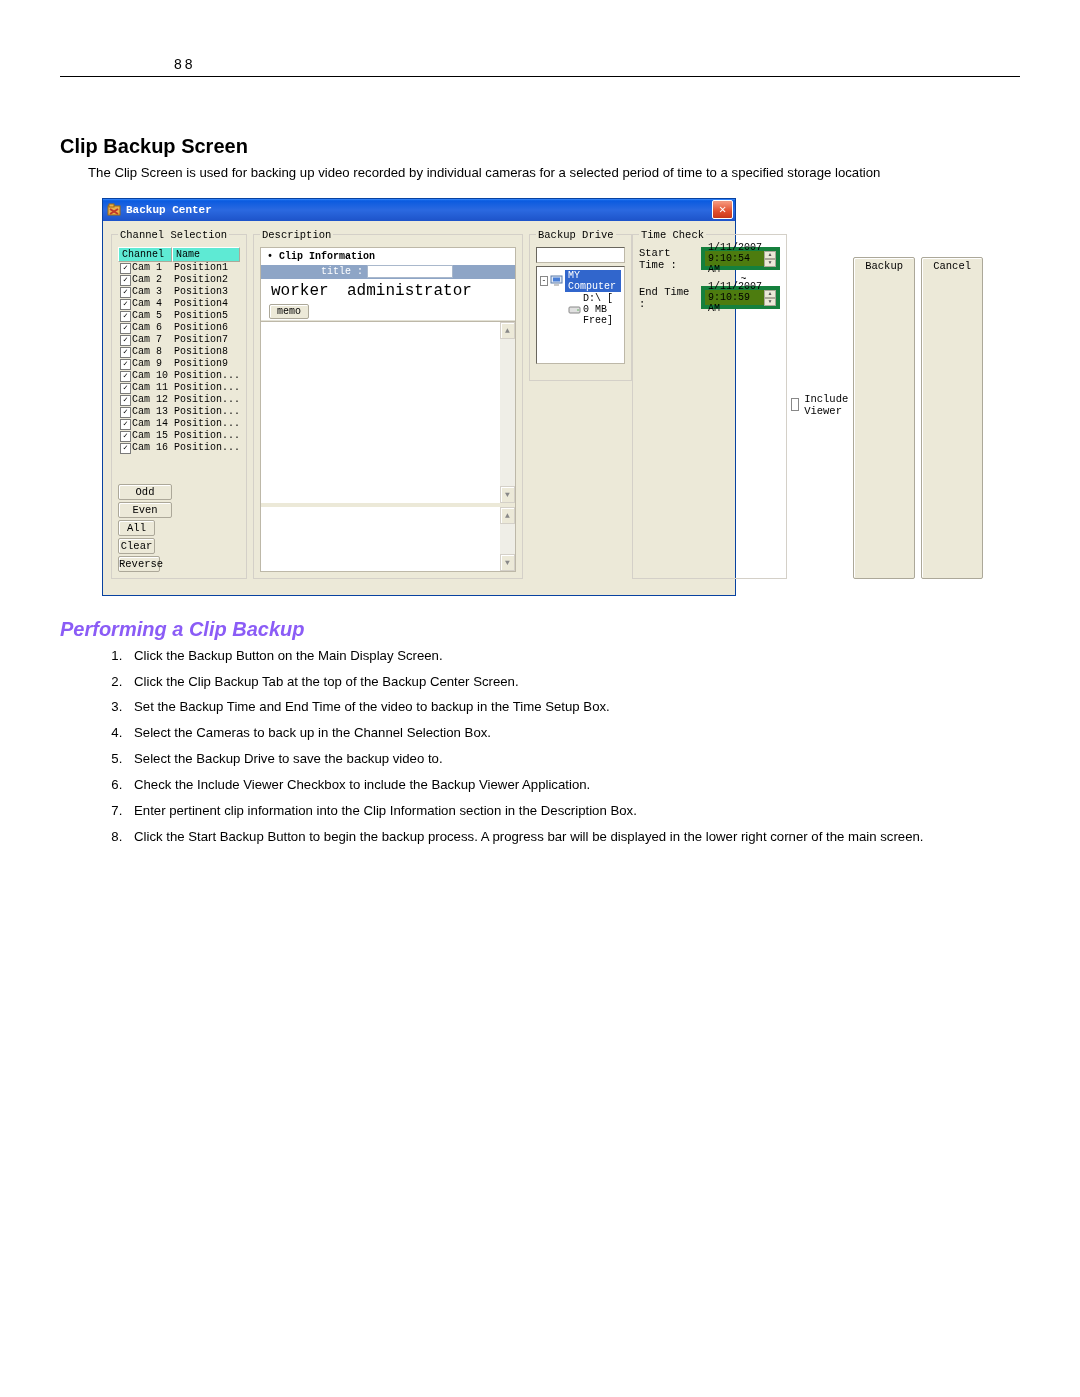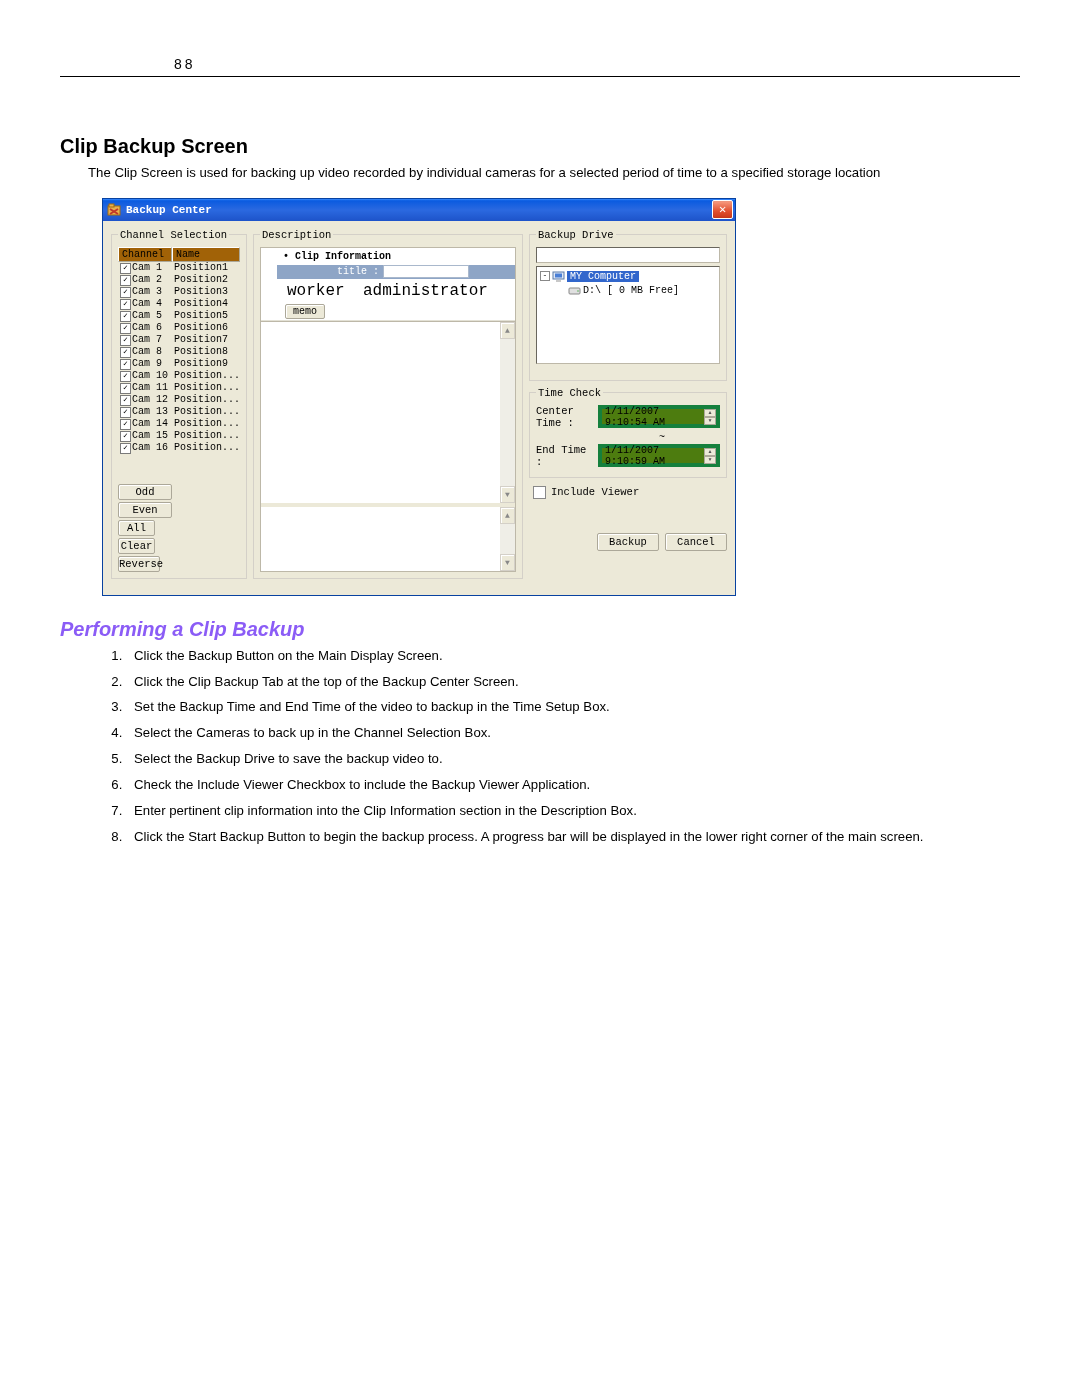--- a/index.html
+++ b/index.html
@@ -135,21 +135,21 @@
     font-size: 10.5px;
     padding: 0 2px;
   }
   
   .channel-box { width: 122px; display:flex; flex-direction:column; }
   .chan-head {
     display: flex;
     margin-bottom: 0;
   }
   .chan-head .cell {
-    background: #a16207;
+    background: #5eead4;
     border: 1px solid #fff;
     border-right-color:#aca899;
     border-bottom-color:#aca899;
     font-size: 10px;
     padding: 1px 3px;
   }
   .chan-head .cell:first-child { width: 46px; }
   .chan-head .cell:last-child { flex:1; }
   .chan-rows { flex:1; }
   .chan-row {
@@ -184,21 +184,21 @@
   
   .desc-box { flex: 1; display:flex; flex-direction:column; }
   .desc-inner {
     background: #fff;
     border: 1px solid #bdb8a8;
     flex: 1;
     position: relative;
     display:flex; flex-direction:column;
     overflow: hidden;
   }
-  .desc-section1 { border-bottom: 1px solid #e3e1d5; padding-left: 16px; }
+  .desc-section1 { border-bottom: 1px solid #e3e1d5; }
   .desc-clipinfo {
     font-size: 10px;
     font-weight: bold;
     padding: 3px 2px 3px 6px;
   }
   .desc-clipinfo::before { content: "\2022"; margin-right: 6px; font-weight: bold;}
   .desc-titlebar {
     background: #8ea5c6;
     color: #fff;
     font-size: 10px;
@@ -243,21 +243,21 @@
     border-top: 4px solid #ece9d8;
     background:#fff;
     position:relative;
   }
   .desc-textarea2 .scrollbar {
     position:absolute; top:0; right:0; bottom:0; width:15px;
     background:#efeee7;
     display:flex; flex-direction:column; justify-content:space-between;
   }
   
-  .right-col { width: 198px; display:flex; flex-direction:column; gap:6px; }
+  .right-col { width: 198px; display:flex; flex-direction:row; }
   .drive-box { height: 138px; }
   .tree {
     background:#fff;
     border: 1px inset #bdb8a8;
     height: 90px;
     font-size: 10px;
     padding: 3px;
     position:relative;
   }
   .tree .my {
@@ -486,21 +486,21 @@
                     </svg>
                   </span>
                 <span>D:\ [ 0 MB Free]</span>
               </div>
             </div>
           </fieldset>
 
           <fieldset class="box time-box">
             <legend>Time Check</legend>
             <div class="trow">
-              <span class="lbl">Center Time :</span>
+              <span class="lbl">Start Time :</span>
               <span class="datetime">
                 <span>1/11/2007   9:10:54 AM</span>
                 <span class="spin">
                     <div>▲</div>
                     <div>▼</div>
                   </span>
               </span>
             </div>
             <div class="tilde">~</div>
             <div class="trow">

